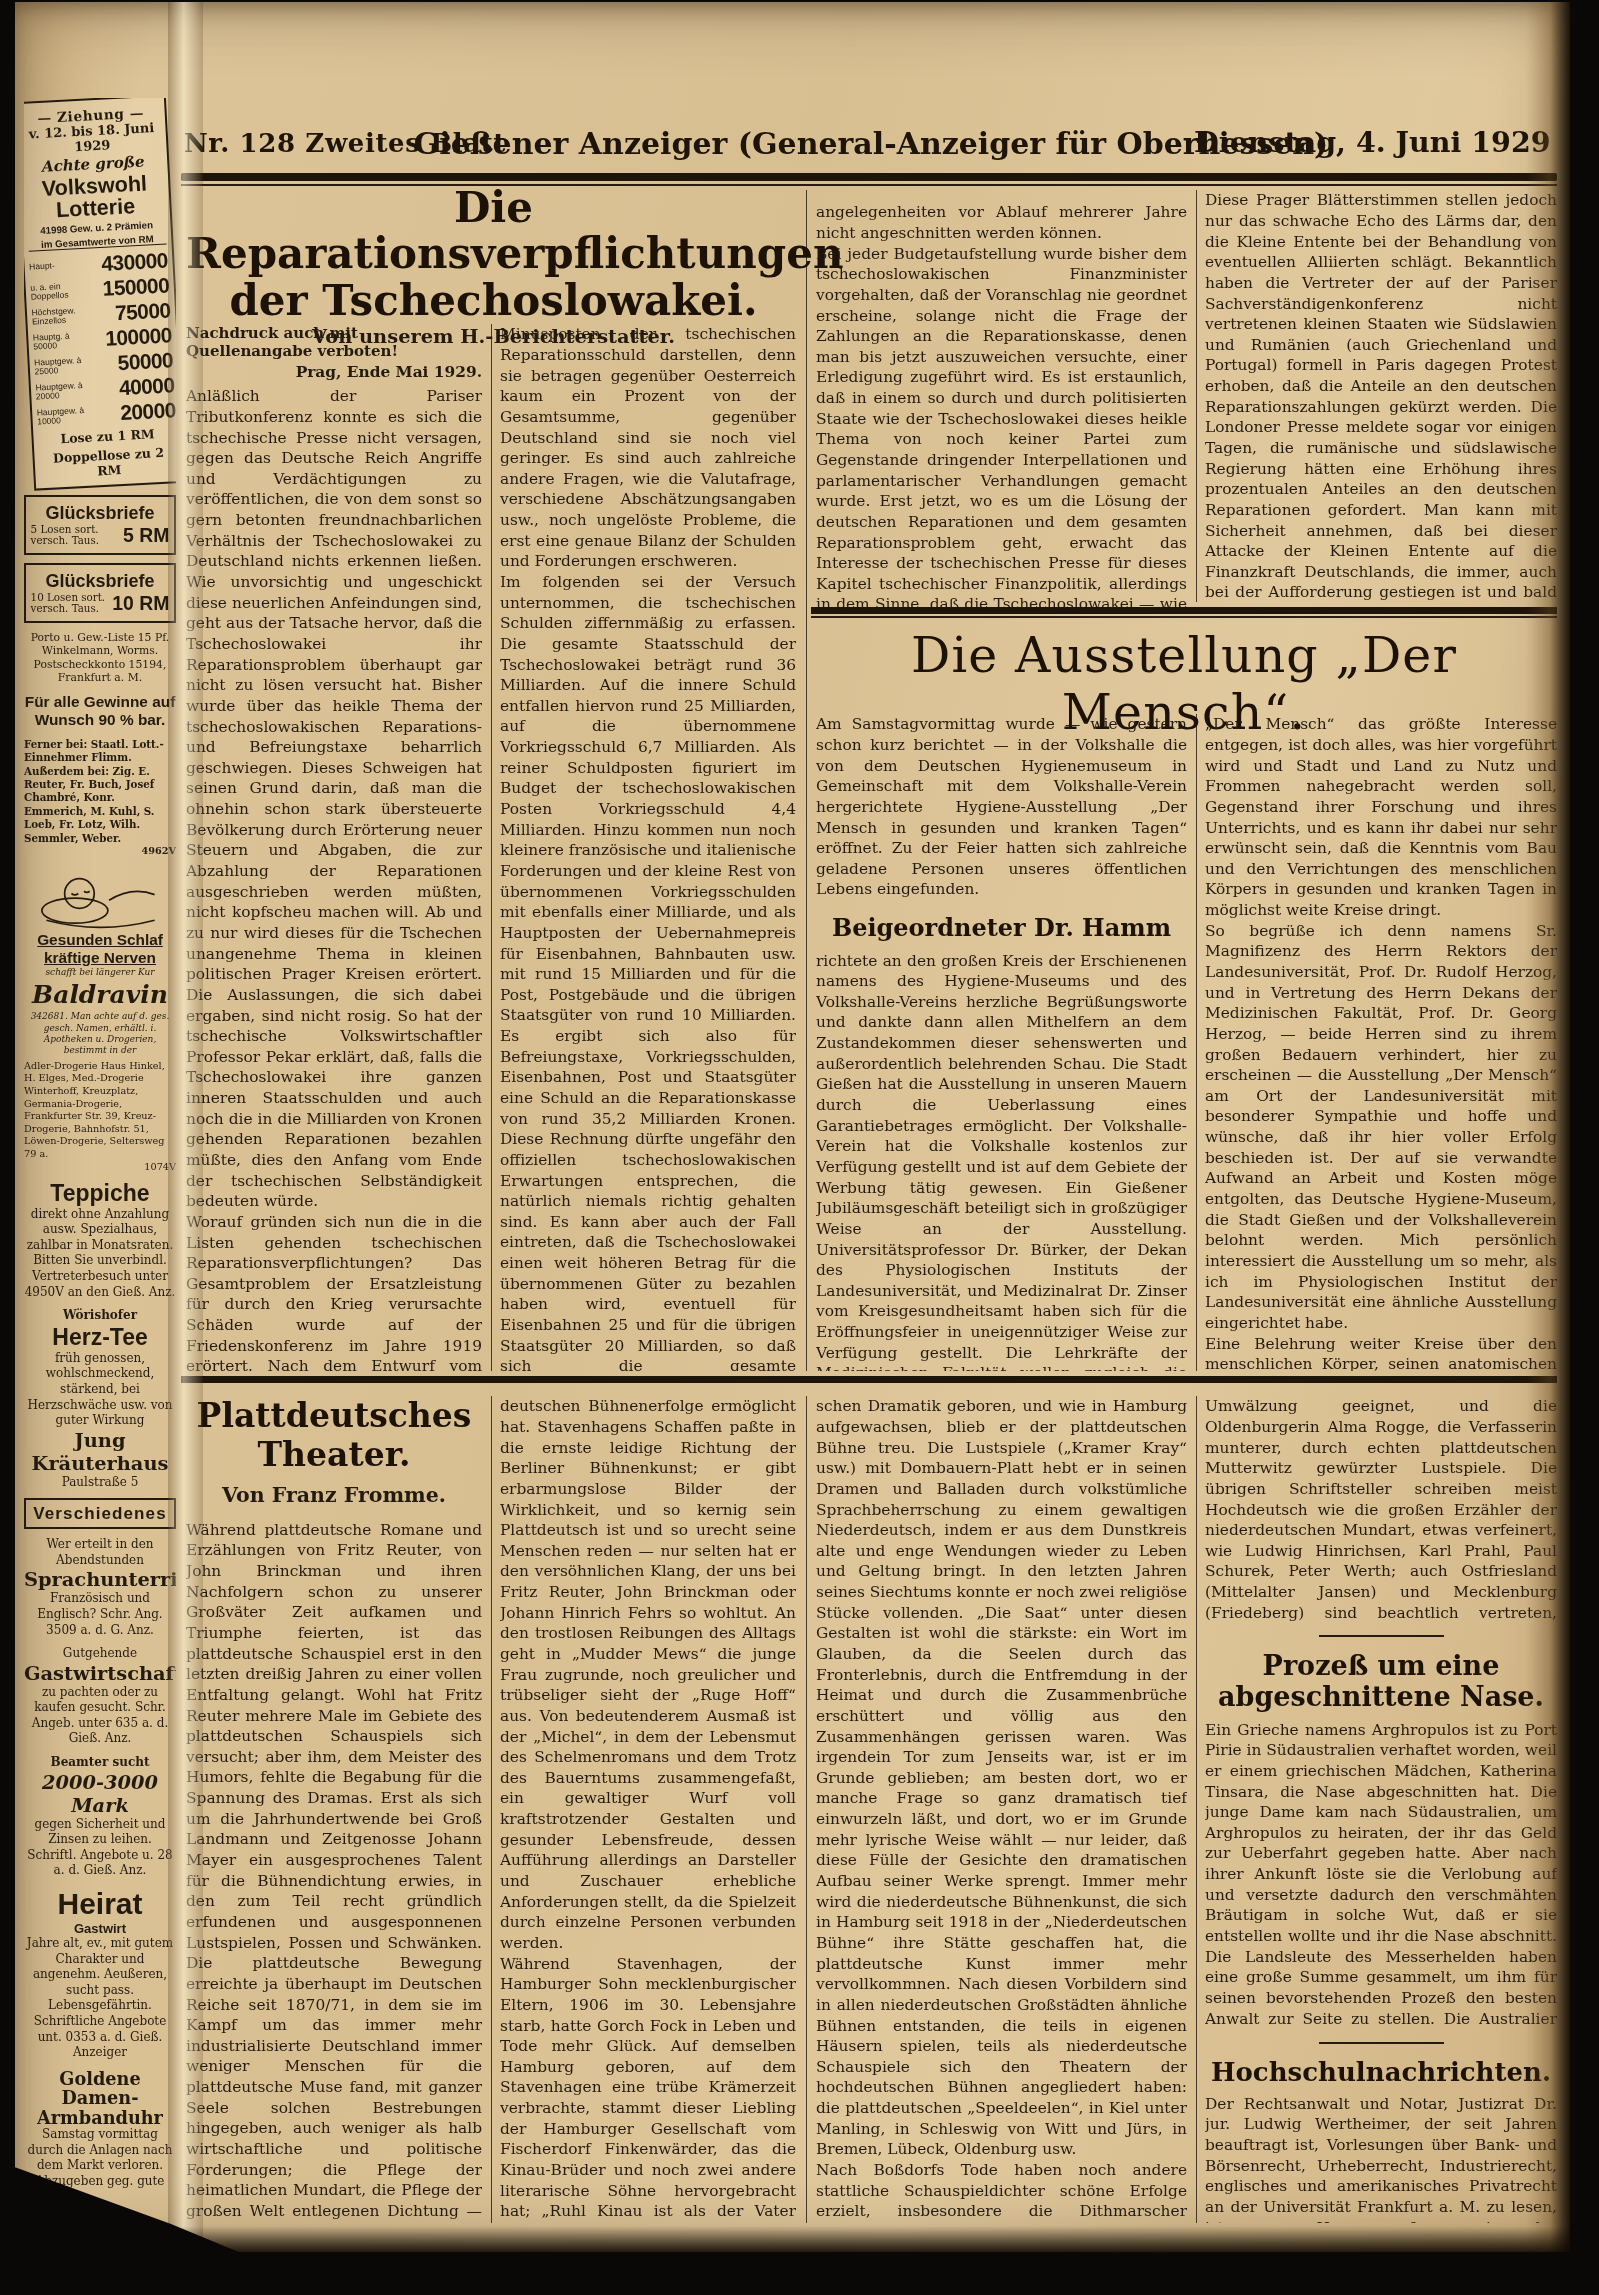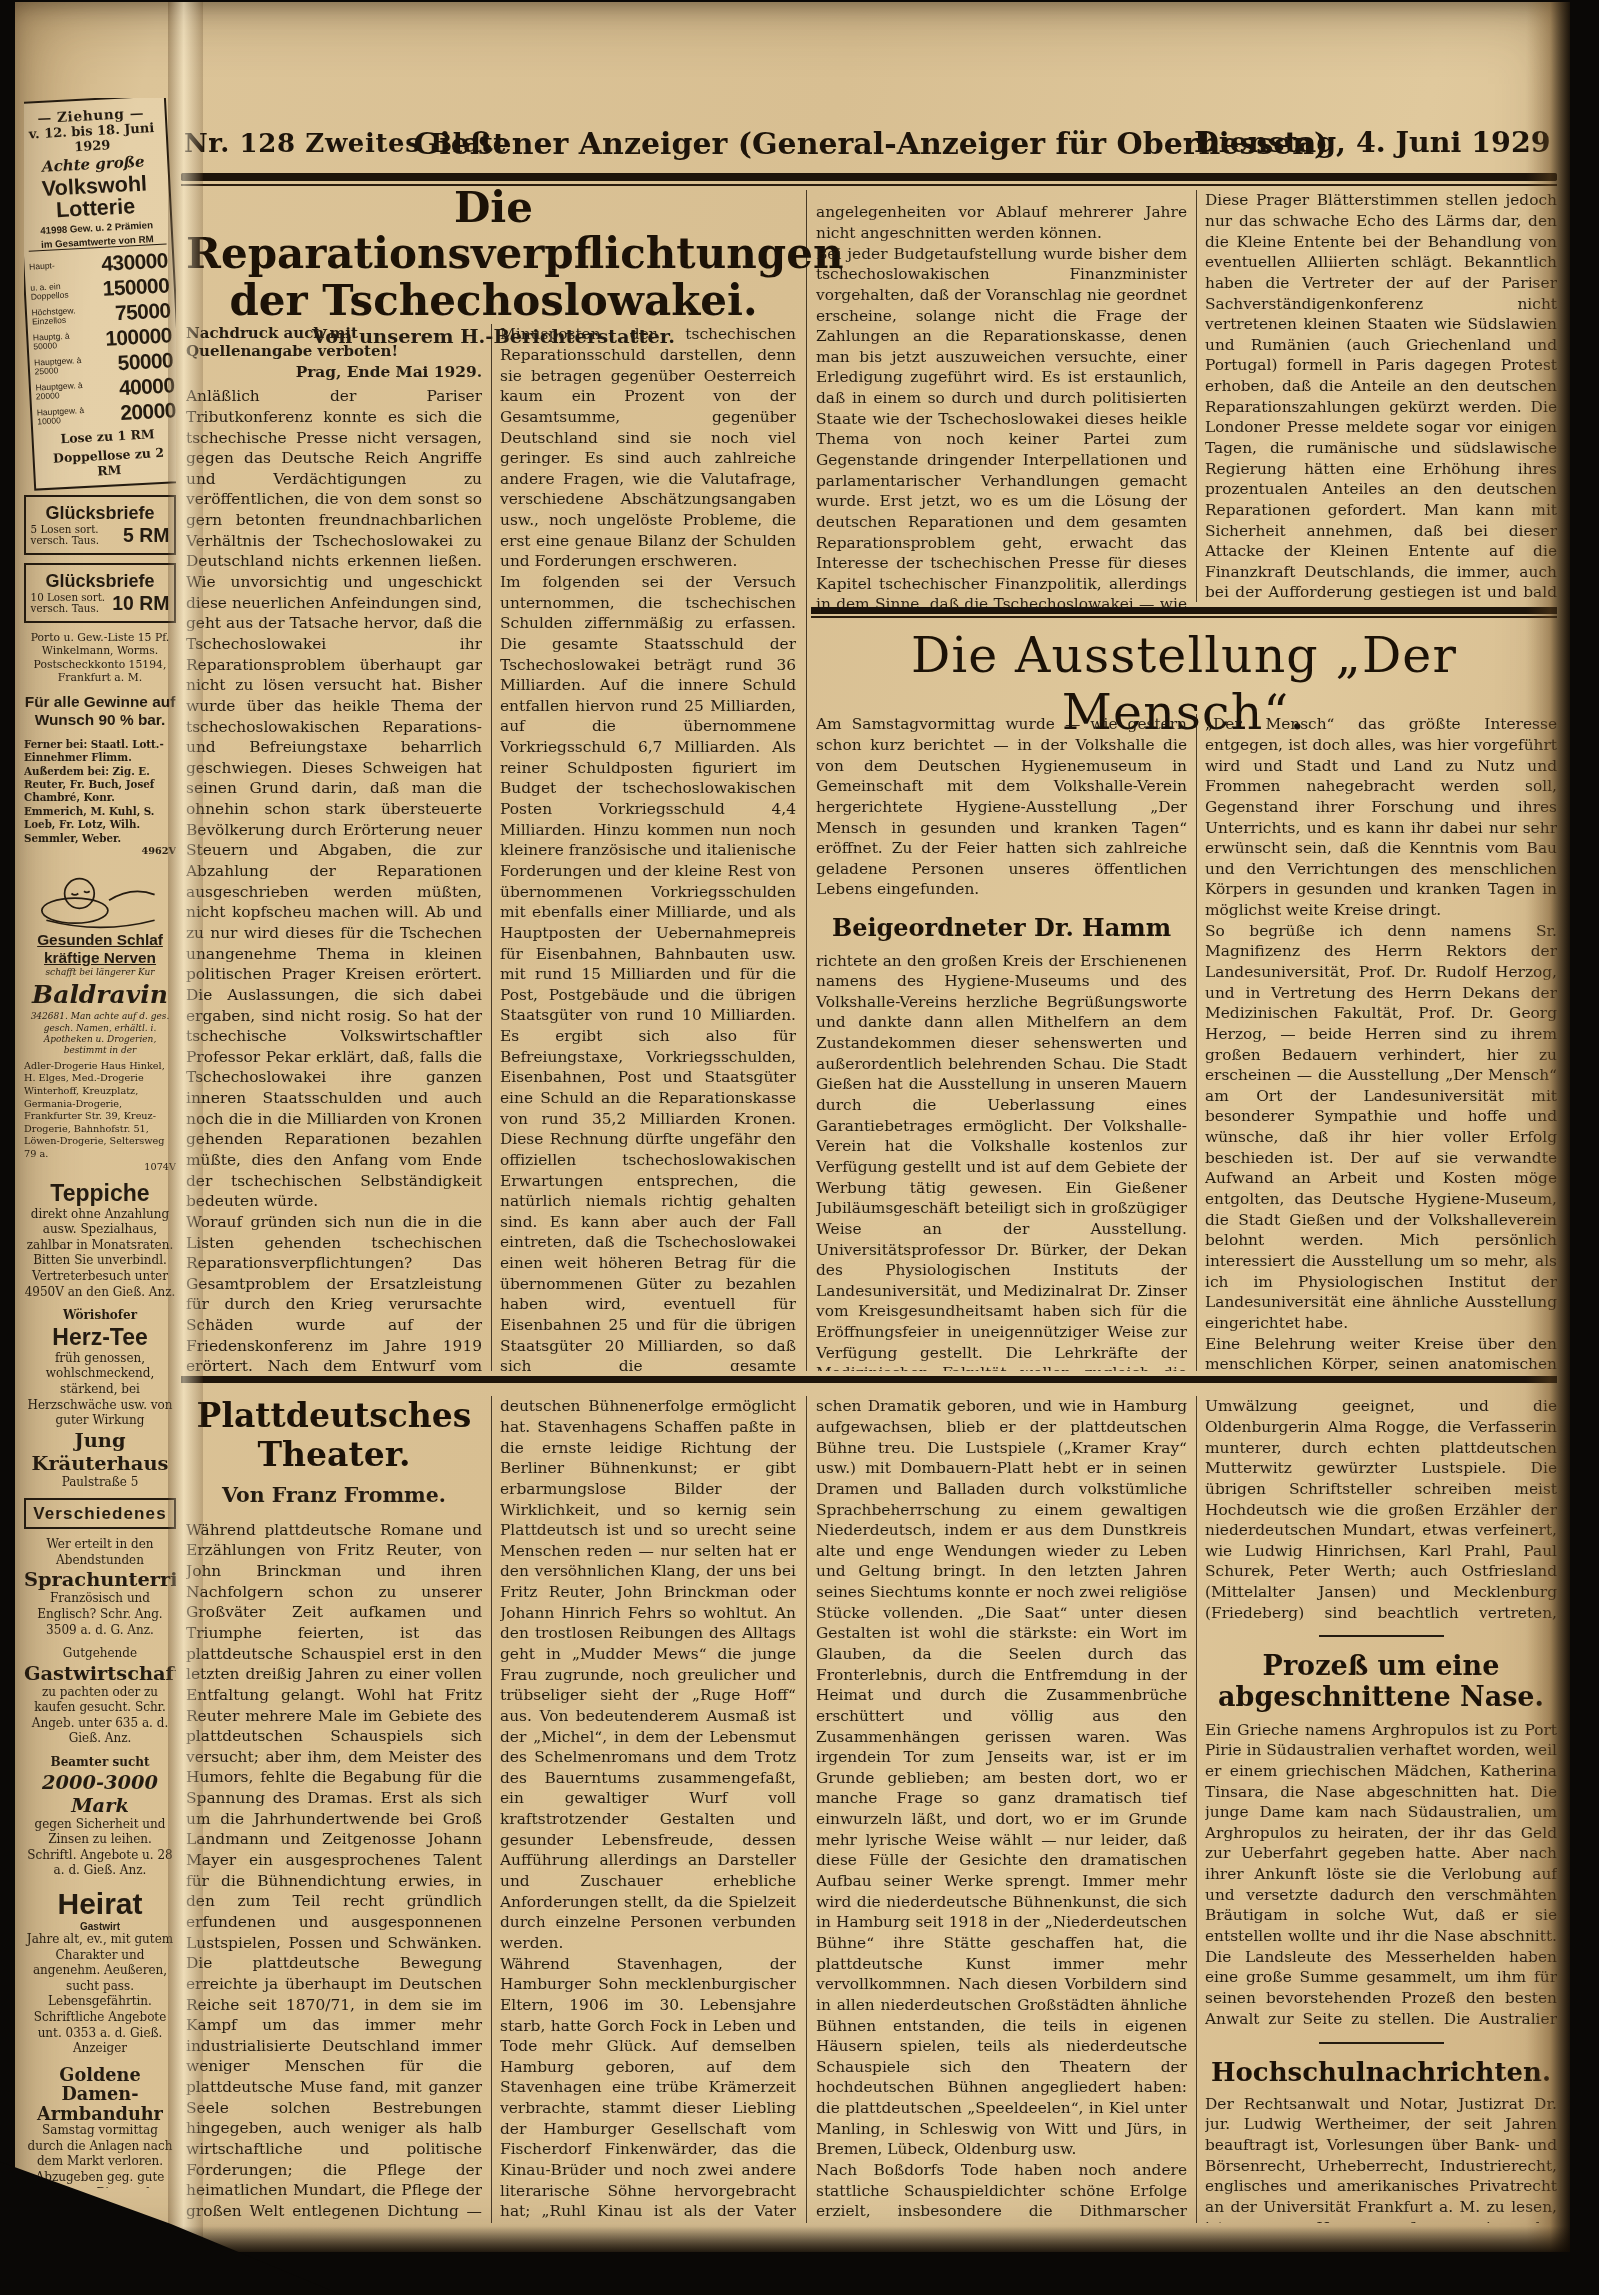--- a/index.html
+++ b/index.html
@@ -209,21 +209,21 @@
     </div>
 
     <div class="ad">
       <div class="ad-body" style="font-weight:700">Beamter sucht</div>
       <div class="ad-big2" style="font-style:italic">2000-3000 Mark</div>
       <div class="ad-body">gegen Sicherheit und Zinsen zu leihen. Schriftl. Angebote u. 28 a. d. Gieß. Anz.</div>
     </div>
 
     <div class="ad">
       <div class="heirat-t">Heirat</div>
-      <div class="ad-big2" style="font-family:'Liberation Sans',sans-serif;font-size:10px">Gastwirt</div>
+      <div class="ad-big2" style="font-family:'Liberation Sans',sans-serif;font-size:13px">Gastwirt</div>
       <div class="ad-body">Jahre alt, ev., mit gutem Charakter und angenehm. Aeußeren, sucht pass. Lebensgefährtin. Schriftliche Angebote unt. 0353 a. d. Gieß. Anzeiger</div>
     </div>
 
     <div class="ad">
       <div class="uhr-t">Goldene Damen-Armbanduhr</div>
       <div class="ad-body">Samstag vormittag durch die Anlagen nach dem Markt verloren. Abzugeben geg. gute Belohnung Bismarckstr. 5 II</div>
 
     </div>
 
   </aside>

